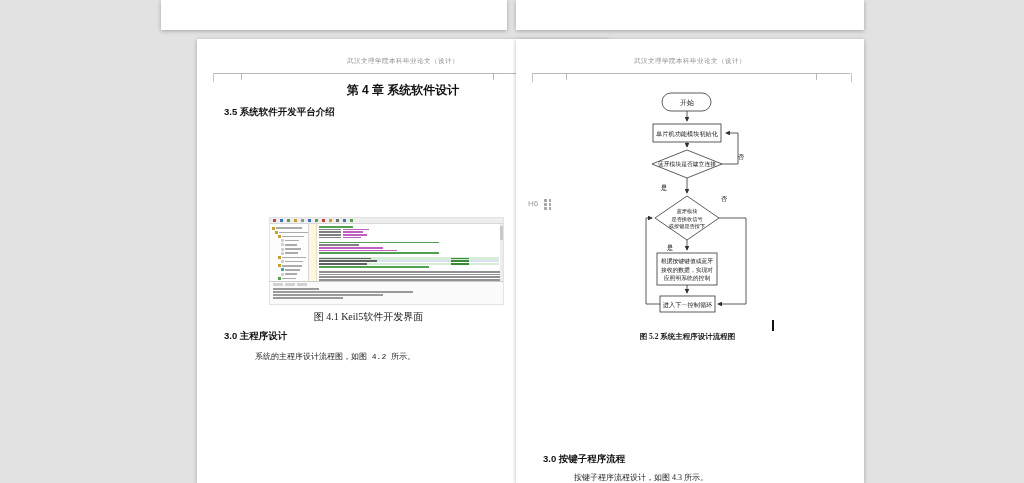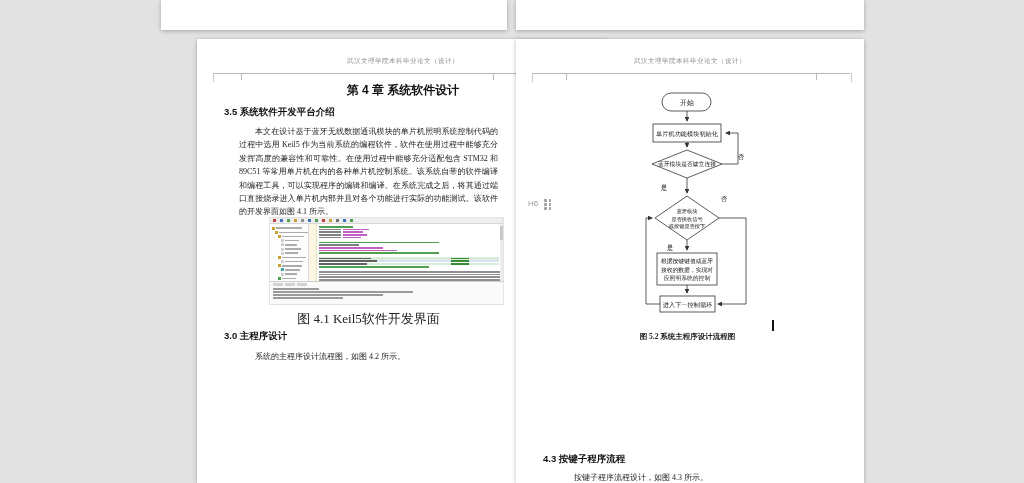--- a/index.html
+++ b/index.html
@@ -84,21 +84,20 @@
   <div class="page page-left">
     <div class="pg-header">武汉文理学院本科毕业论文（设计）</div>
     <div class="pg-rule"></div>
     <span class="tick t1"></span>
     <span class="tick t2"></span>
     <span class="tick end t3"></span>
     <span class="tick end t4"></span>
 
     <div class="chapter-title">第 4 章 系统软件设计</div>
     <div class="sec-heading" style="top:67px;">3.5 系统软件开发平台介绍</div>
-    <div class="body-par lh-left" style="top:86px;">本文在设计基于蓝牙无线数据通讯模块的单片机照明系统控制代码的过程中选用 Keil5 作为当前系统的编程软件，软件在使用过程中能够充分发挥高度的兼容性和可靠性。在使用过程中能够充分适配包含 STM32 和 89C51 等常用单片机在内的各种单片机控制系统。该系统自带的软件编译和编程工具，可以实现程序的编辑和编译。在系统完成之后，将其通过端口直接烧录进入单片机内部并且对各个功能进行实际的功能测试。该软件的开发界面如图 4.1 所示。</div>
 
     <div class="kfig">
       <div class="k-toolbar">
           <span class="kdot" style="background: rgb(192, 64, 64);"></span>
           <span class="kdot" style="background: rgb(64, 112, 192);"></span>
           <span class="kdot" style="background: rgb(80, 160, 80);"></span>
           <span class="kdot" style="background: rgb(200, 160, 48);"></span>
           <span class="kdot" style="background: rgb(144, 144, 144);"></span>
           <span class="kdot" style="background: rgb(64, 112, 192);"></span>
           <span class="kdot" style="background: rgb(80, 160, 80);"></span>
@@ -242,23 +241,23 @@
         </div>
         <div class="k-orows">
             <div class="korow" style="width: 46px;"></div>
             <div class="korow" style="width: 140px;"></div>
             <div class="korow" style="width: 110px;"></div>
             <div class="korow" style="width: 70px;"></div>
           </div>
       </div>
     </div>
 
-    <div class="fig-caption" style="top:271px;font-size:13px;">图 4.1 Keil5软件开发界面</div>
+    <div class="fig-caption" style="top:271px;font-size:10px;">图 4.1 Keil5软件开发界面</div>
     <div class="sec-heading" style="top:291px;">3.0 主程序设计</div>
-    <div class="body-par lh-left" style="top:311px;">系统的主程序设计流程图，如图 4.2 所示。</div>
+    <div class="body-par lh-left" style="top:311px;font-family:Liberation Mono, monospace;">系统的主程序设计流程图，如图 4.2 所示。</div>
   </div>
 
   <div class="page page-right">
     <div class="pg-header">武汉文理学院本科毕业论文（设计）</div>
     <div class="pg-rule" style="right:14px;"></div>
     <span class="tick" style="left:50px;"></span>
     <span class="tick" style="left:300px;"></span>
     <span class="tick end" style="left:16px;"></span>
     <span class="tick end" style="left:335px;"></span>
 
@@ -306,17 +305,17 @@
       <text x="87.5" y="215" text-anchor="middle" dominant-baseline="central" font-size="6.2">进入下一控制循环</text>
       <text x="64" y="101" text-anchor="middle" font-size="6.5">是</text>
       <text x="70" y="161" text-anchor="middle" font-size="6.5">是</text>
       <text x="141" y="70" text-anchor="middle" font-size="6.5">否</text>
       <text x="124" y="112" text-anchor="middle" font-size="6.5">否</text>
     </svg>
 
     <div class="caret"></div>
 
     <div class="fig-caption" style="top:293px;font-size:7.5px;font-weight:bold;">图 5.2 系统主程序设计流程图</div>
-    <div class="sec-heading" style="top:414px;">4.3 按键子程序流程</div>
+    <div class="sec-heading" style="top:414px;">3.0 按键子程序流程</div>
     <div class="body-par lh-right" style="top:432px;">按键子程序流程设计，如图 4.3 所示。</div>
   </div>
 
 </div>
 
 </body></html>

